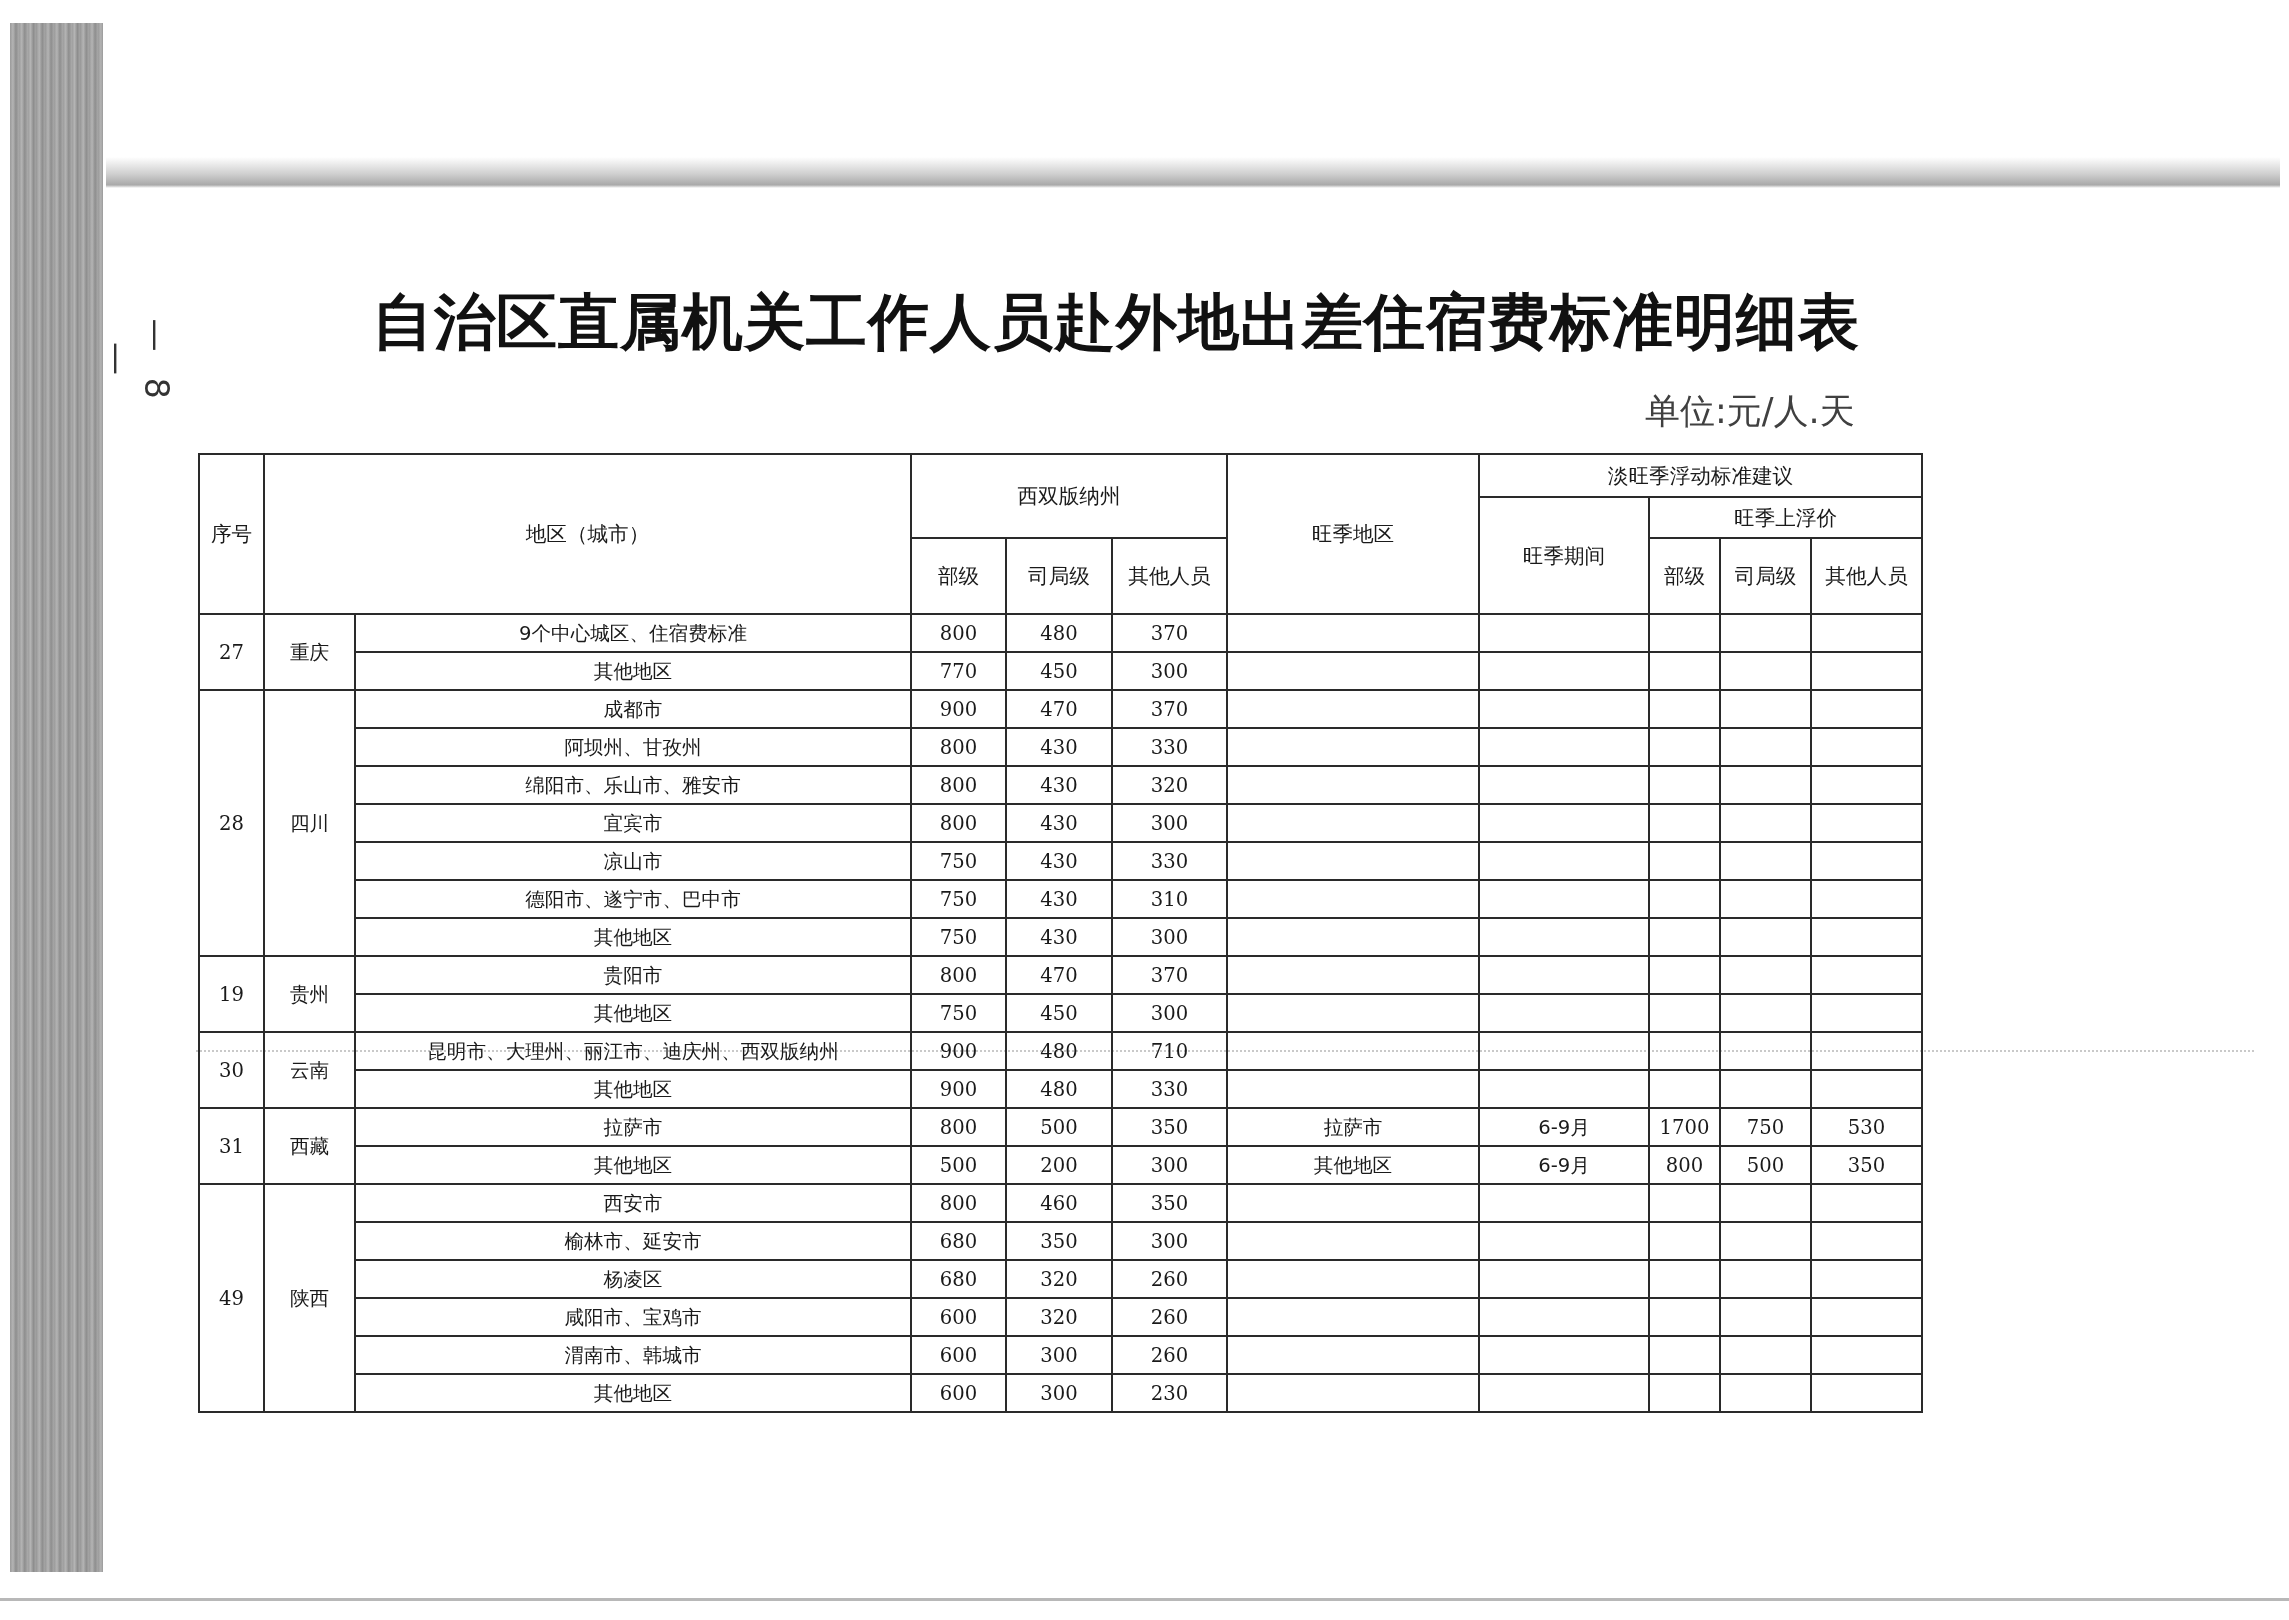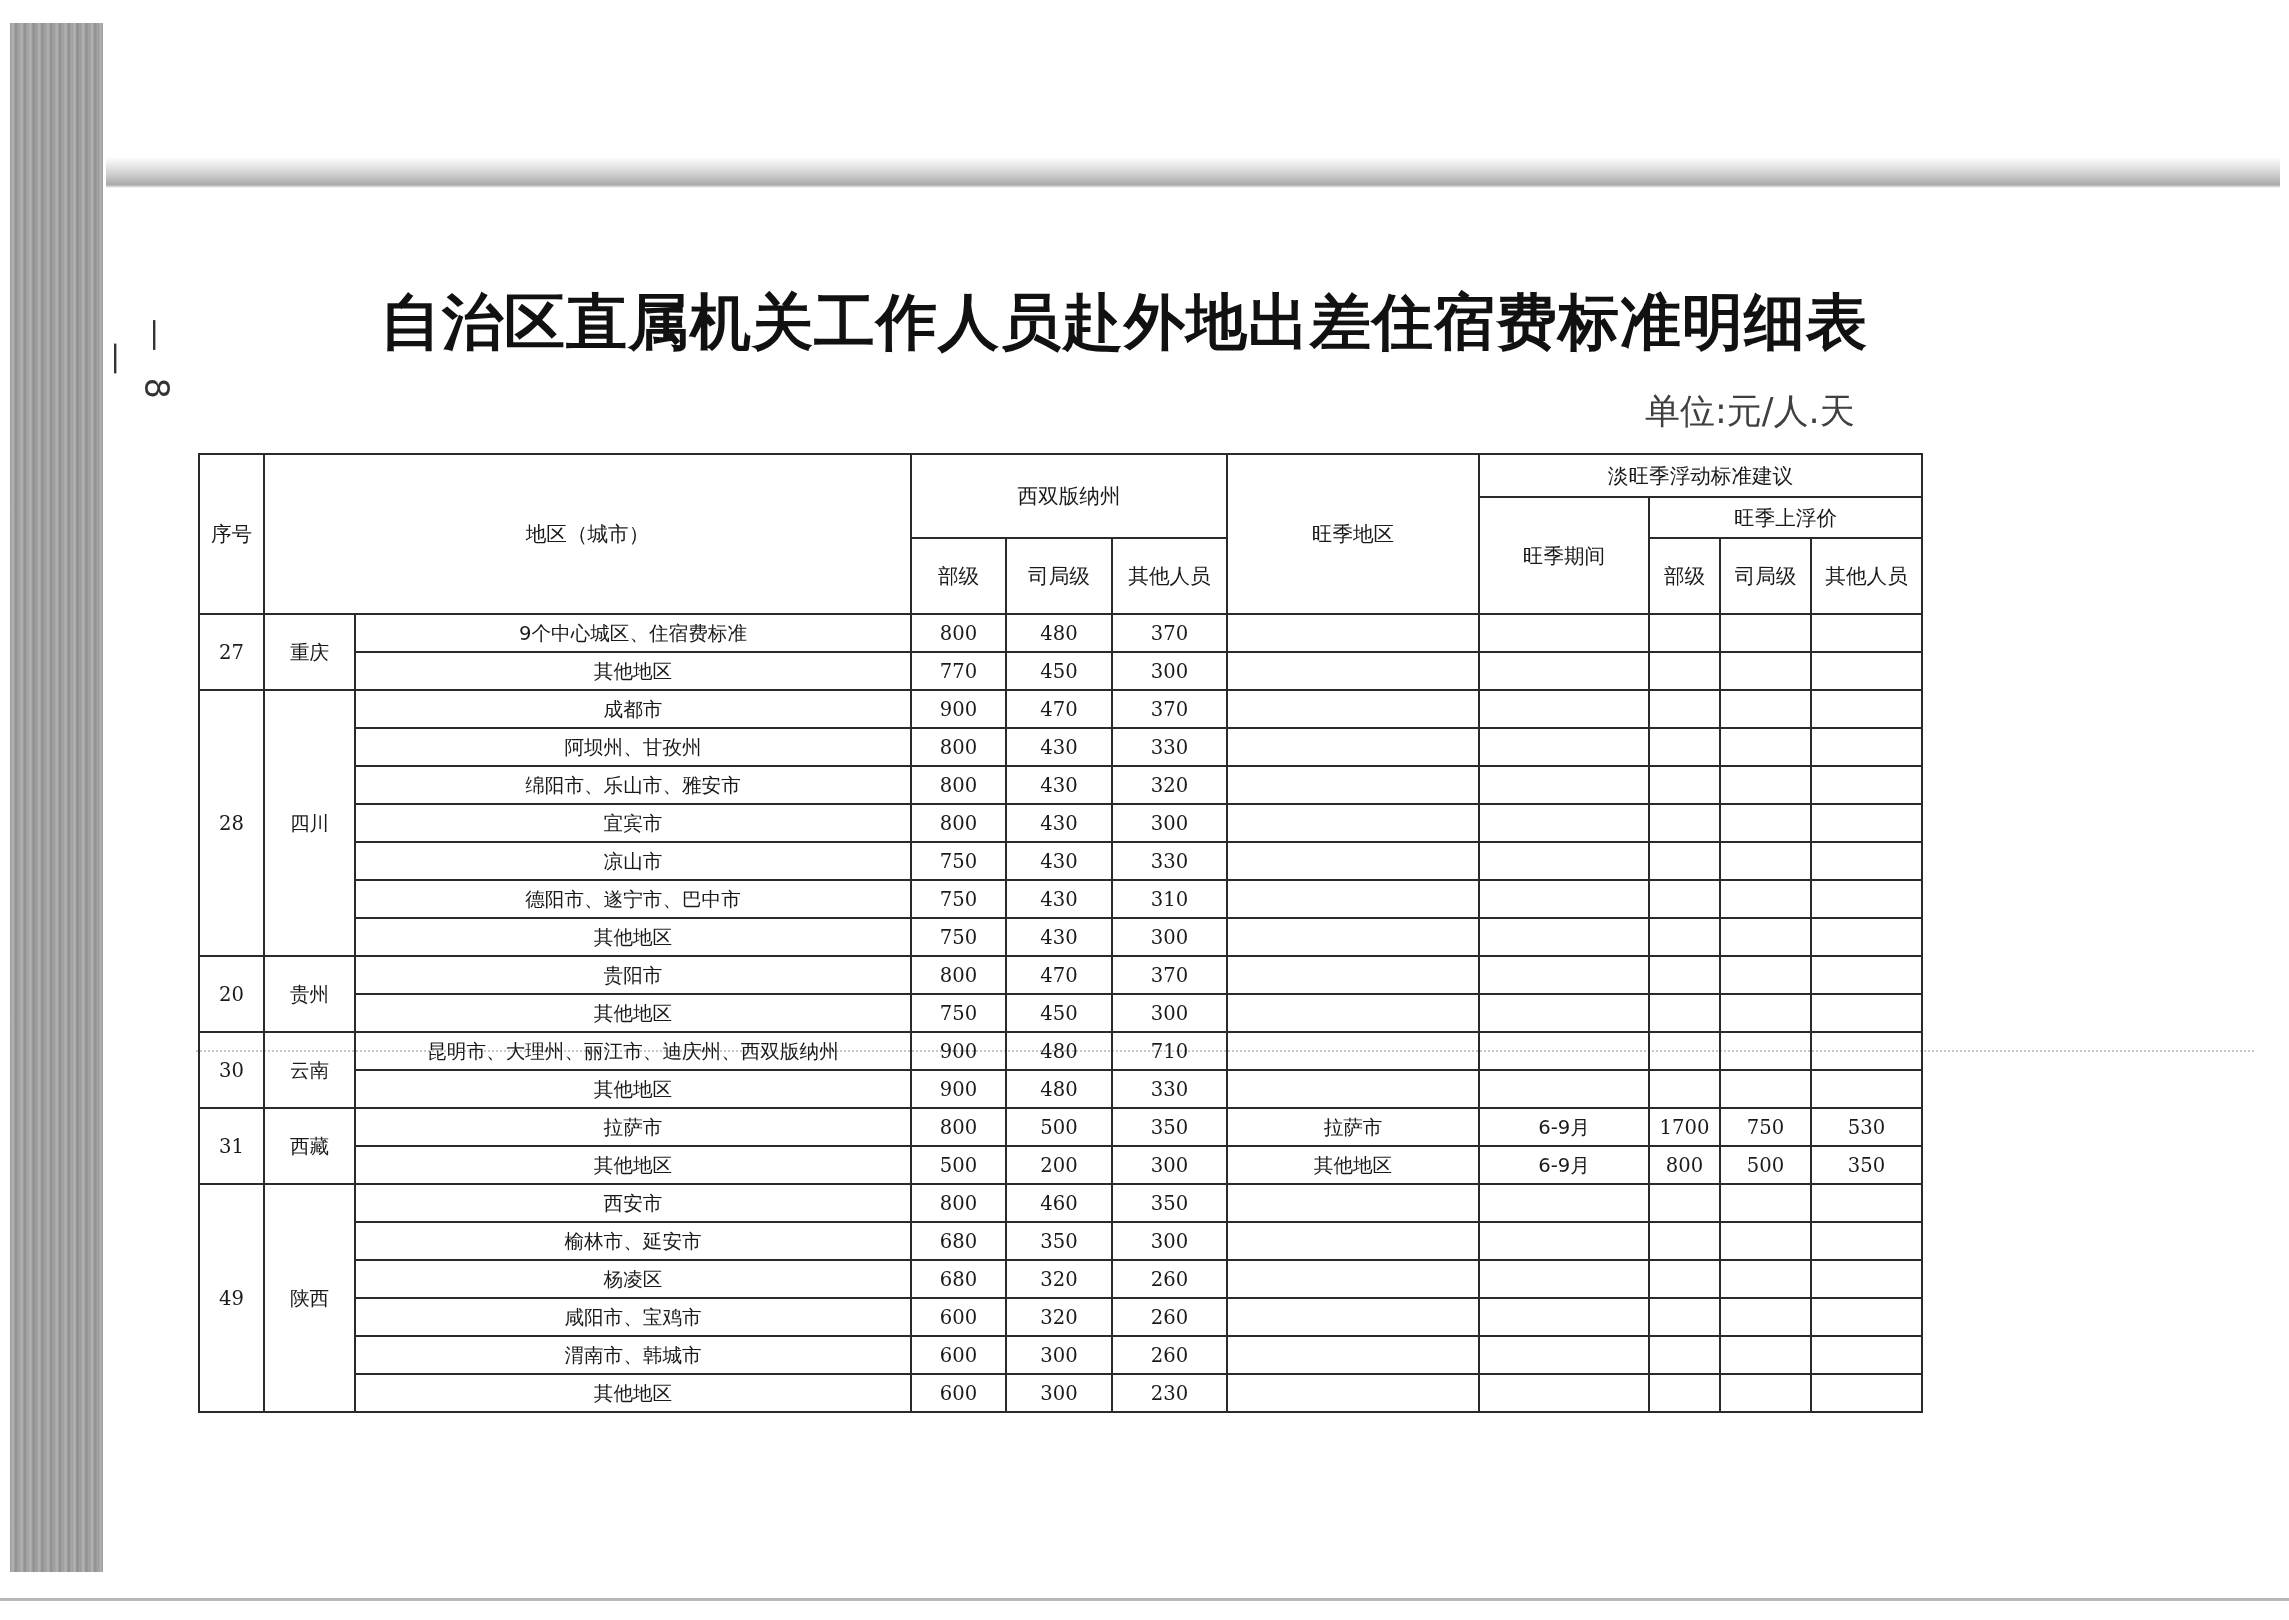--- a/index.html
+++ b/index.html
@@ -24,21 +24,21 @@
       position: absolute; left: 196px; top: 1050px; width: 2058px; height: 0;
       border-top: 2px dotted #c9c9c9;
     }
     .page-number {
       position: absolute; left: 93px; top: 343px; width: 127px; height: 39px;
       transform: rotate(90deg); transform-origin: center;
       font-family: "DejaVu Sans", "Liberation Sans", sans-serif;
       font-size: 33px; color: #333; text-align: center; letter-spacing: 7.8px;
     }
     .doc-title {
-      position: absolute; left: 380px; top: 282px; width: 1372px;
+      position: absolute; left: 372px; top: 282px; width: 1372px;
       font-family: "DejaVu Sans", "Liberation Sans", sans-serif;
       font-weight: bold; font-size: 61px; letter-spacing: 1px; color: #111; white-space: nowrap;
     }
     .unit-label {
       position: absolute; left: 1645px; top: 388px;
       font-family: "DejaVu Sans", "Liberation Sans", sans-serif;
       font-size: 35px; color: #404040; white-space: nowrap;
     }
     table.grid {
       position: absolute; left: 198px; top: 453px;
@@ -200,21 +200,21 @@
         <td class="num">750</td>
         <td class="num">430</td>
         <td class="num">300</td>
         <td></td>
         <td></td>
         <td class="num"></td>
         <td class="num"></td>
         <td class="num"></td>
       </tr>
       <tr class="data-row">
-        <td rowspan="2" class="num">20</td>
+        <td rowspan="2" class="num">19</td>
         <td rowspan="2">贵州</td>
         <td>贵阳市</td>
         <td class="num">800</td>
         <td class="num">470</td>
         <td class="num">370</td>
         <td></td>
         <td></td>
         <td class="num"></td>
         <td class="num"></td>
         <td class="num"></td>

